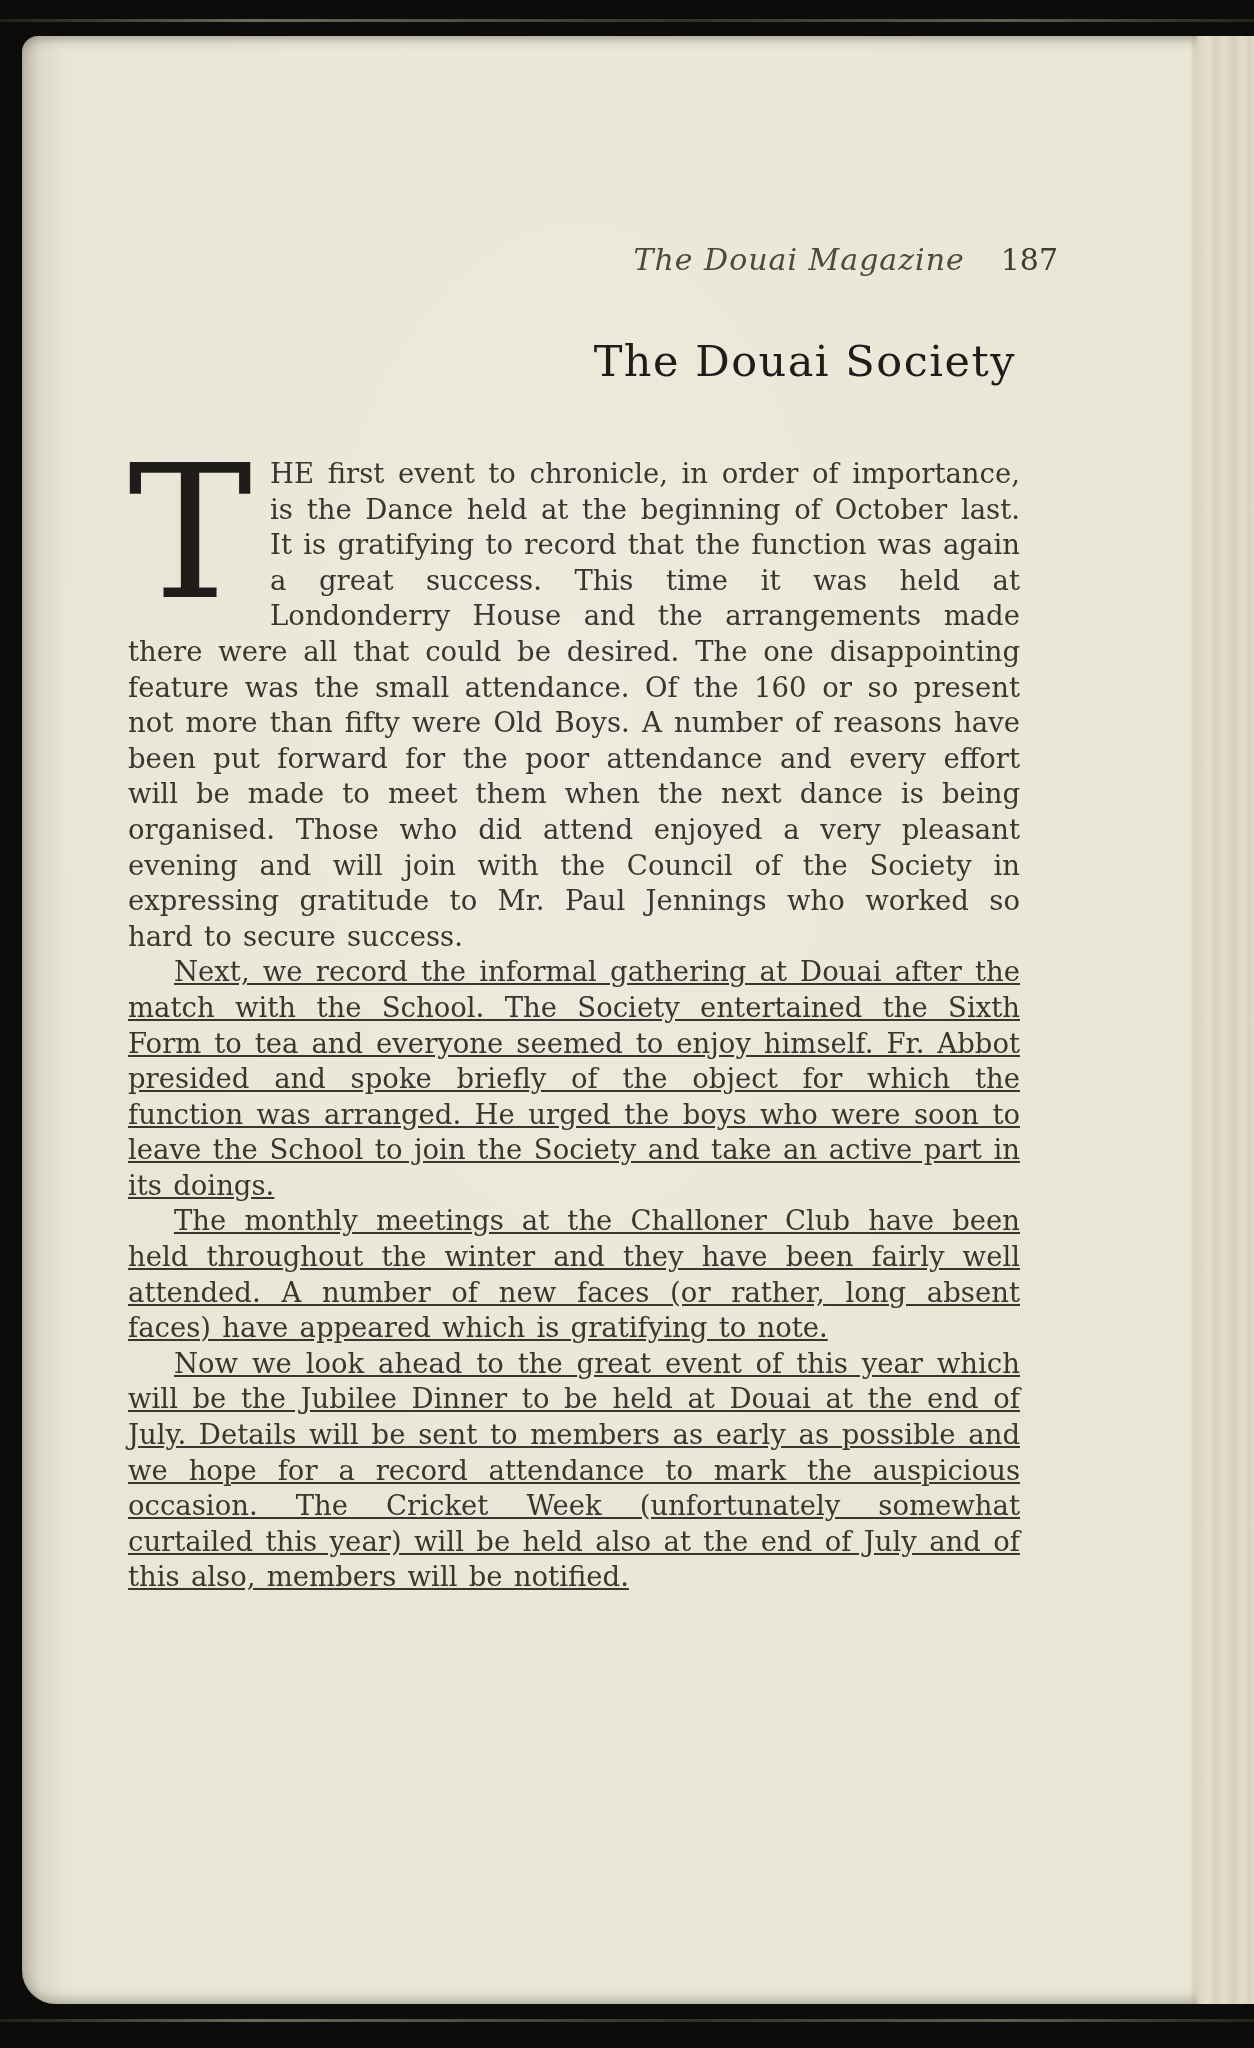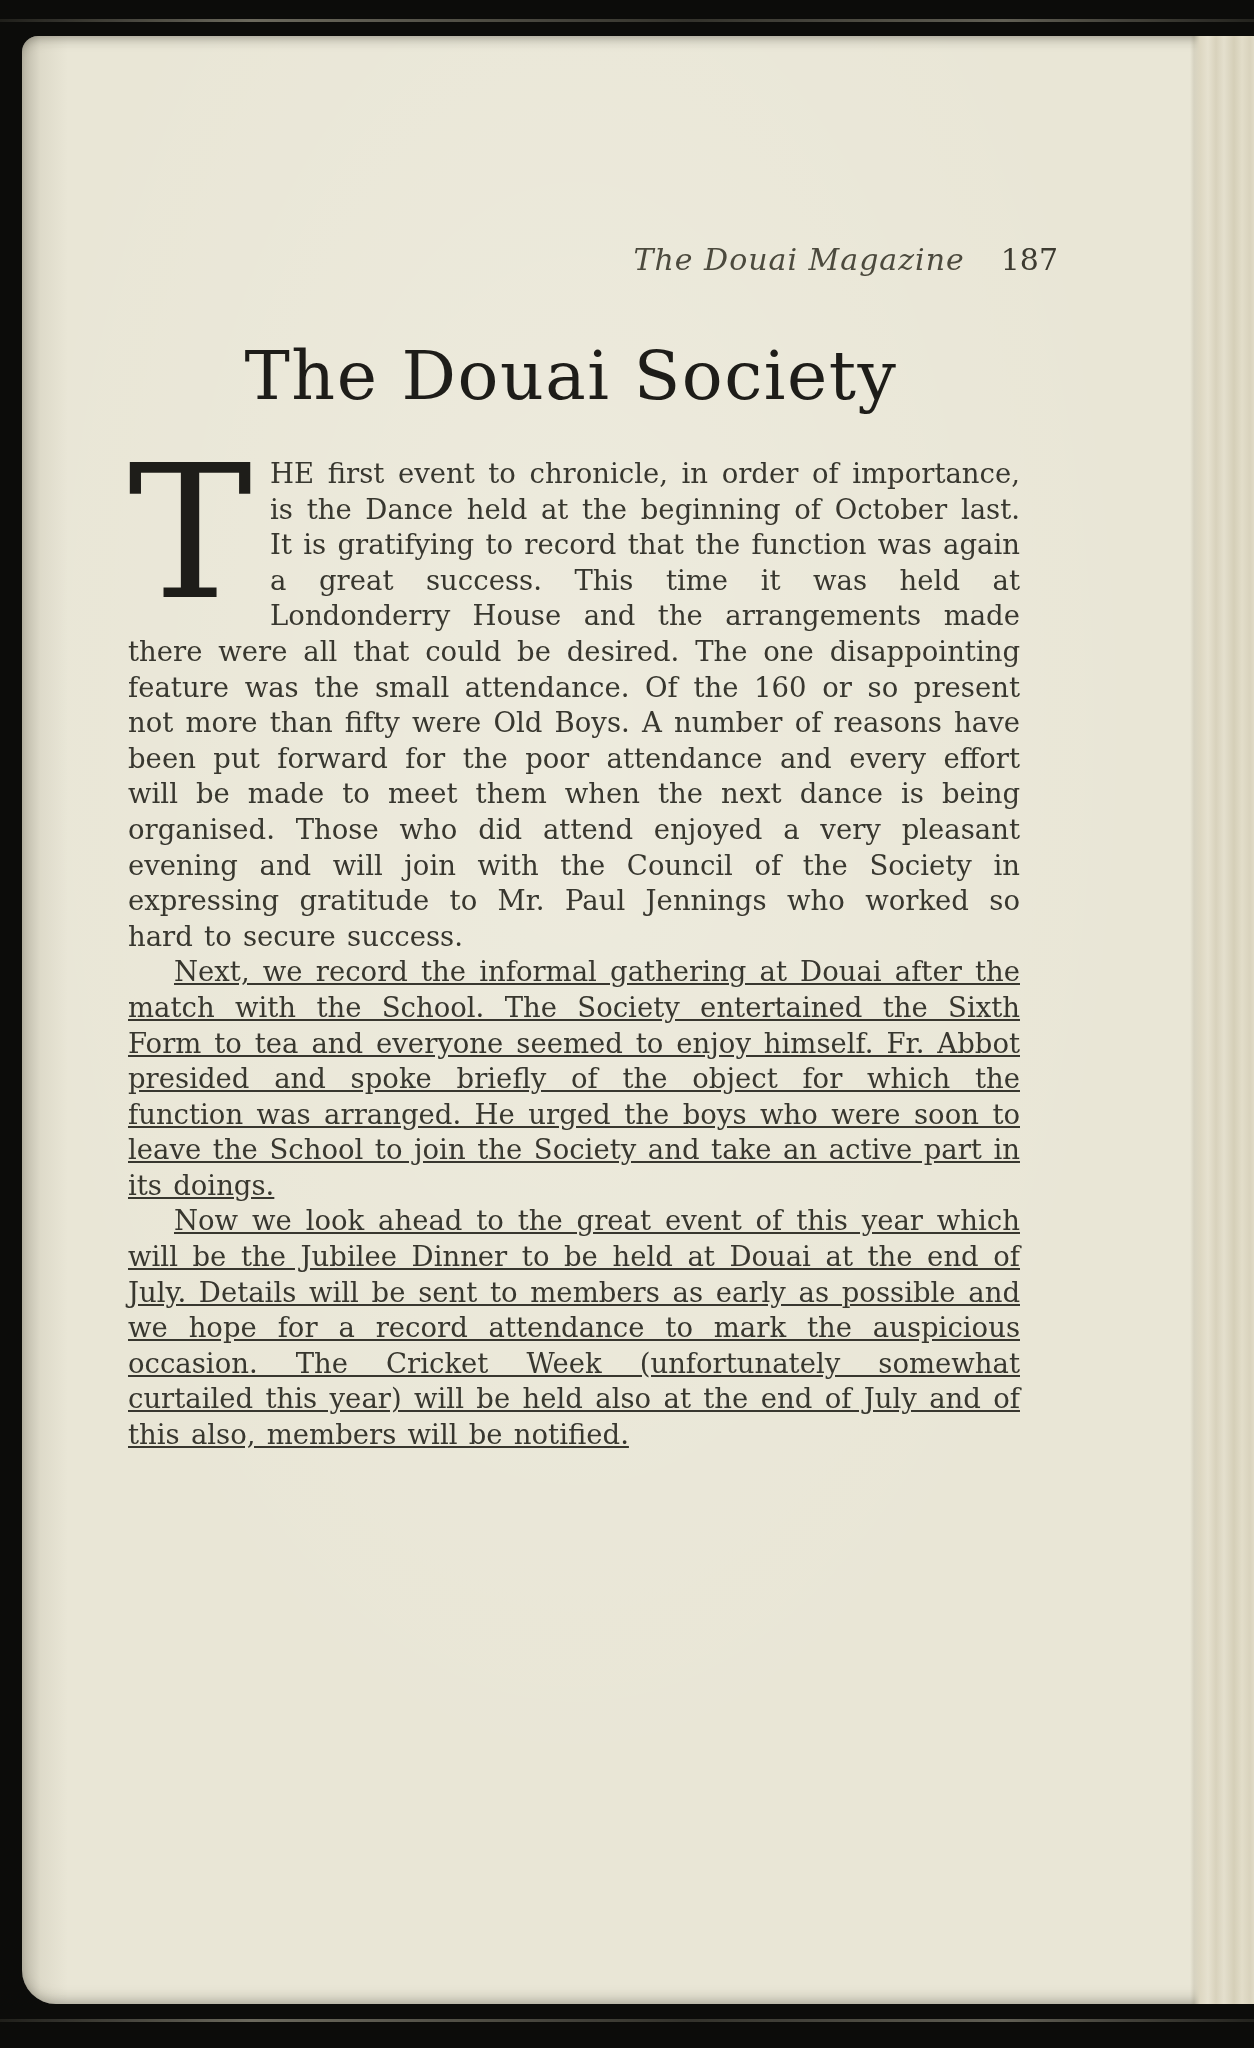--- a/index.html
+++ b/index.html
@@ -78,22 +78,22 @@
   .rh-title { font-style: italic; letter-spacing: 1px; }
   .rh-page  { font-style: normal; margin-left: 36px; color: #3d3b31; }
 
   
   .article-title {
     position: absolute;
     top: 300px;
     left: 104px;
     width: 890px;
     margin: 0;
-    text-align: center;
-    font-size: 68px;
+    text-align: right;
+    font-size: 43px;
     font-weight: normal;
     letter-spacing: 1.5px;
     color: var(--title-ink, #1e1d19);
   }
 
   
   .body-text {
     position: absolute;
     top: 420px;
     left: 106px;
@@ -128,16 +128,17 @@
 
     <div class="running-head">
       <span class="rh-title">The Douai Magazine</span><span class="rh-page">187</span>
     </div>
 
     <h1 class="article-title">The Douai Society</h1>
 
     <div class="body-text">
       <p class="para first"><span class="dropcap">T</span><span>HE first event to chronicle, in order of importance, is the Dance held at the beginning of October last.  It is gratifying to record that the function was again a great success.  This time it was held at Londonderry House and the arrangements made there were all that could be desired.  The one disappointing feature was the small attendance.  Of the 160 or so present not more than fifty were Old Boys.  A number of reasons have been put forward for the poor attendance and every effort will be made to meet them when the next dance is being organised.  Those who did attend enjoyed a very pleasant evening and will join with the Council of the Society in expressing gratitude to Mr. Paul Jennings who worked so hard to secure success.</span></p>
       <p class="para indent">Next, we record the informal gathering at Douai after the match with the School.  The Society entertained the Sixth Form to tea and everyone seemed to enjoy himself.  Fr. Abbot presided and spoke briefly of the object for which the function was arranged.  He urged the boys who were soon to leave the School to join the Society and take an active part in its doings.</p>
+      <p class="para indent">The monthly meetings at the Challoner Club have been held throughout the winter and they have been fairly well attended.  A number of new faces (or rather, long absent faces) have appeared which is gratifying to note.</p>
       <p class="para indent">Now we look ahead to the great event of this year which will be the Jubilee Dinner to be held at Douai at the end of July.  Details will be sent to members as early as possible and we hope for a record attendance to mark the auspicious occasion.  The Cricket Week (unfortunately somewhat curtailed this year)  will be held also at the end of July and of this also, members will be notified.</p>
     </div>
   </div>
 </div>
 
 </body></html>

